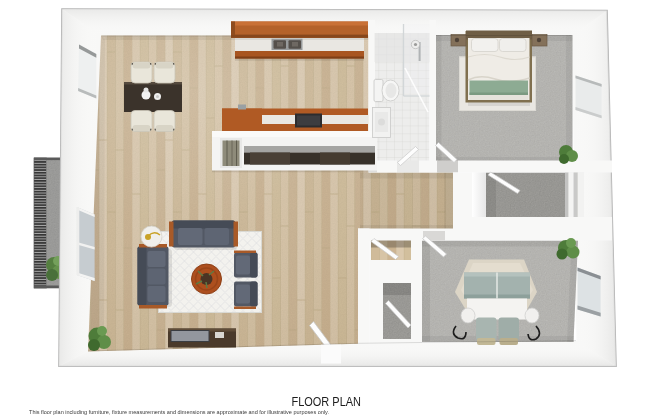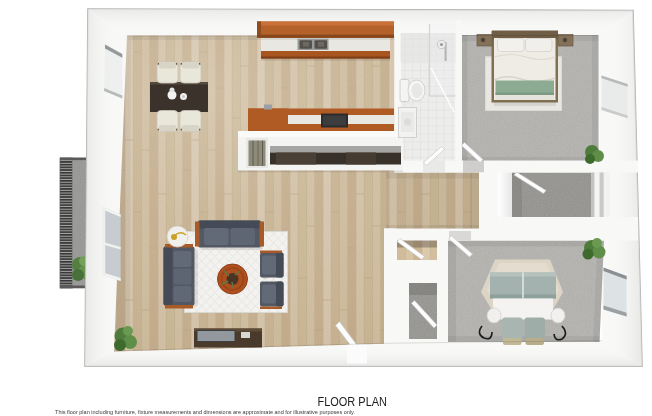--- a/index.html
+++ b/index.html
@@ -1,16 +1,16 @@
 <!DOCTYPE html>
 <html><head>
 <meta charset="utf-8">
 <style>
   html,body{margin:0;padding:0;background:#ffffff;}
-  .wrap{width:556px;height:416px;position:relative;font-family:"Liberation Sans", sans-serif;padding-left:26px;}
+  .wrap{width:556px;height:416px;position:relative;font-family:"Liberation Sans", sans-serif;}
   svg{display:block;}
 </style>
 </head>
 <body>
 <div class="wrap">
 <svg width="652" height="416" viewBox="0 0 652 416">
 <defs>
   <clipPath id="woodclip">
           <polygon points="101,35.5 368.5,35.5 368.5,172.5 453,172.5 453,231 360,231 358,343.7 88,351.5"></polygon>
         </clipPath>

